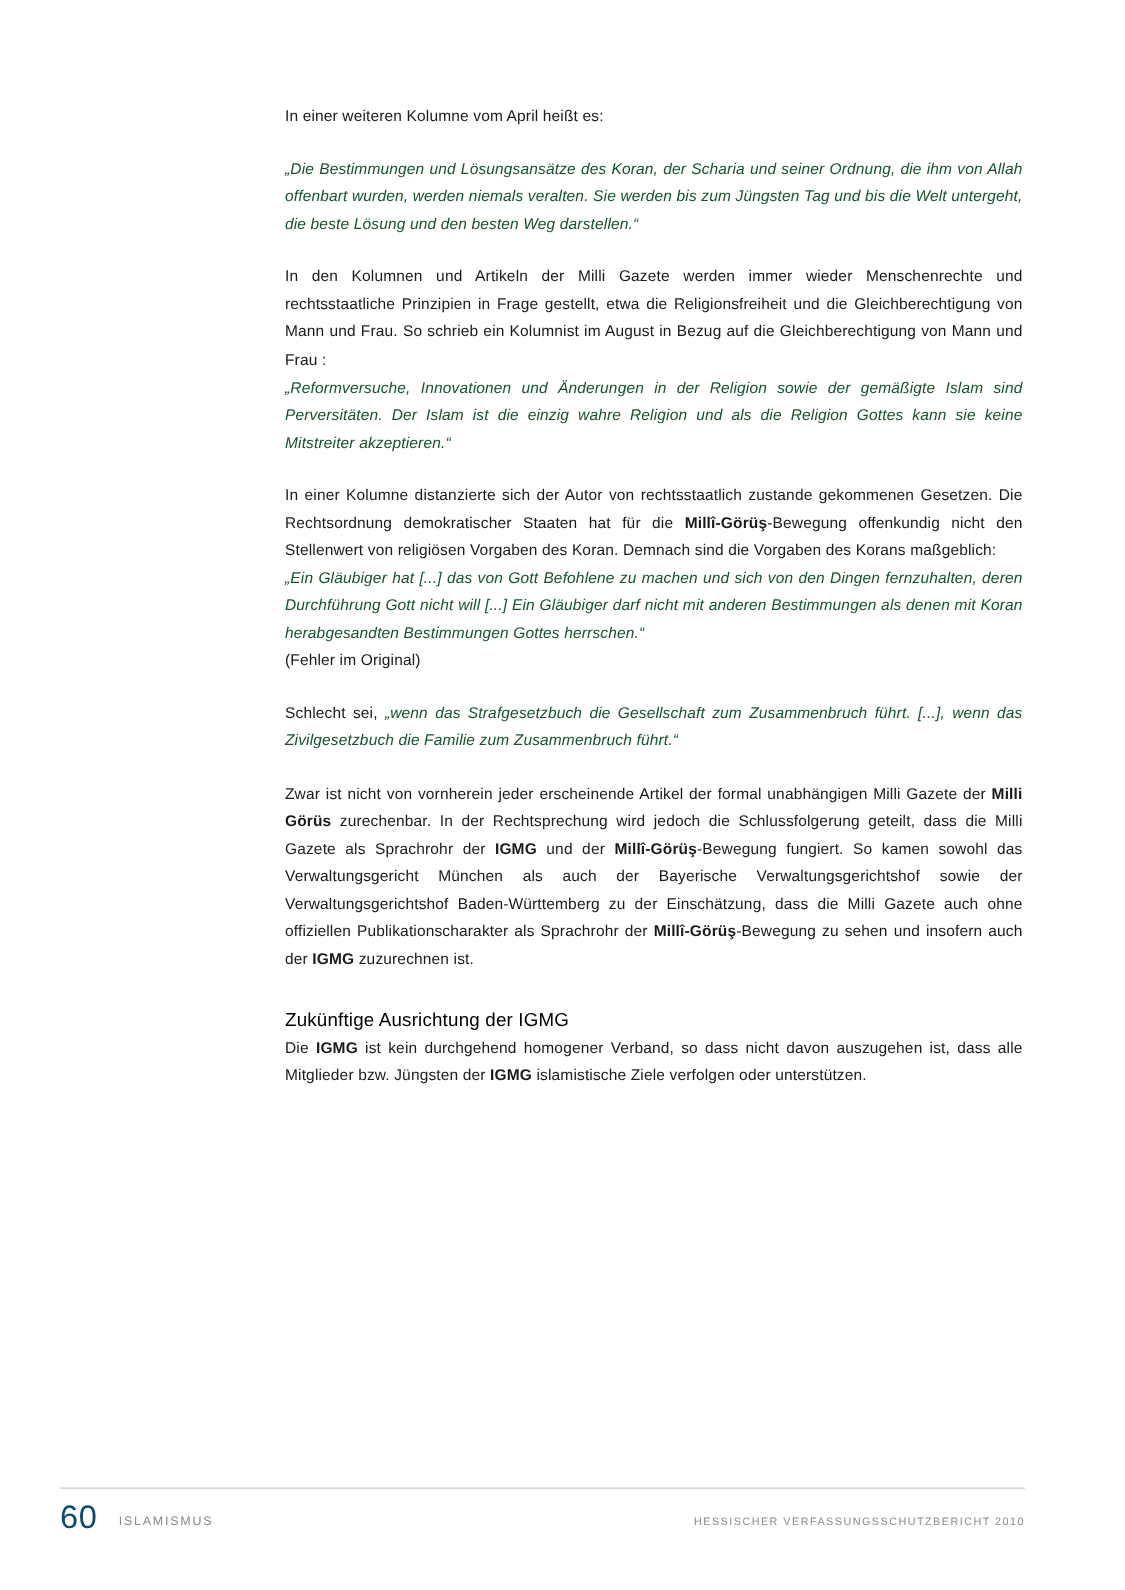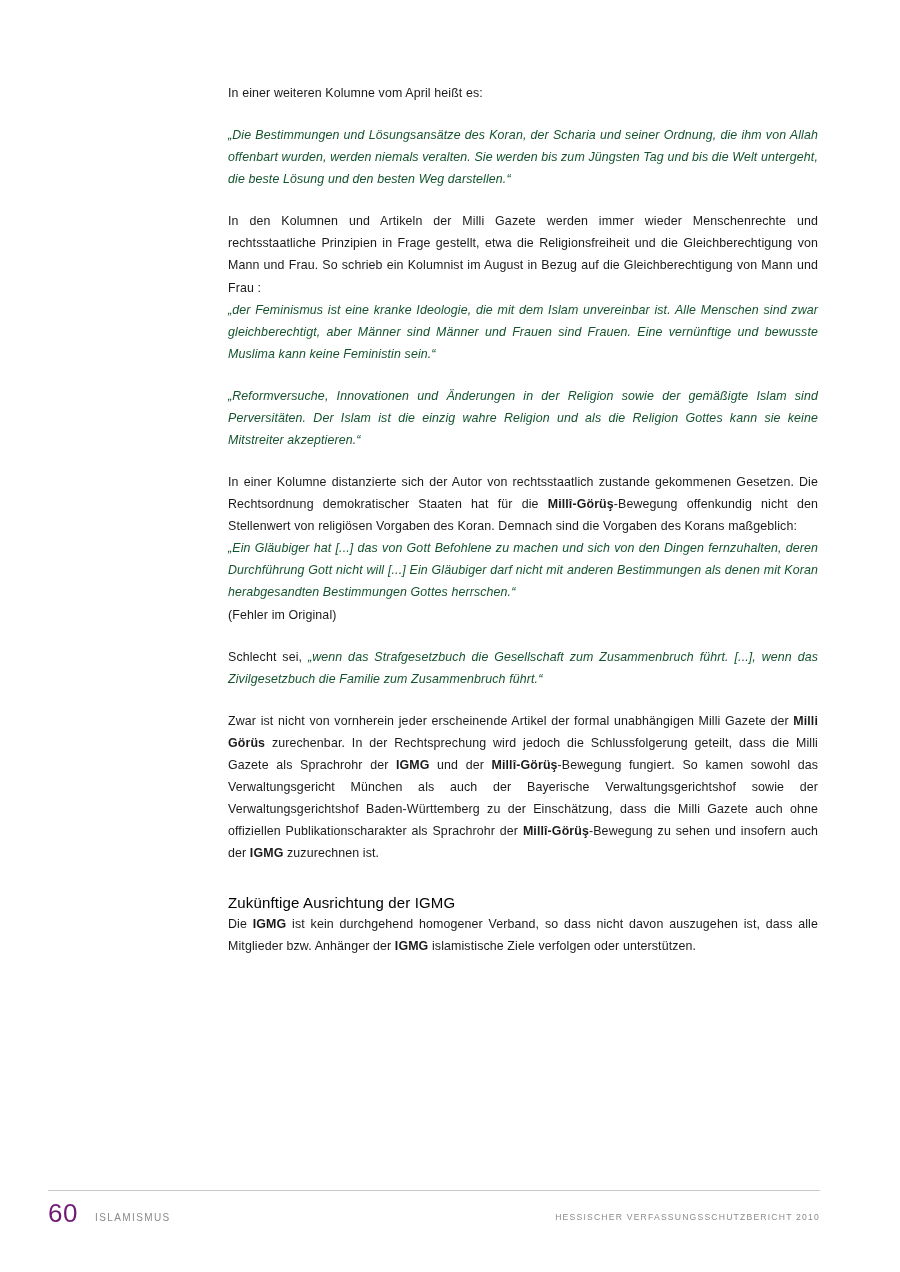--- a/index.html
+++ b/index.html
@@ -60,21 +60,21 @@
     top:0;
     width:772px;
     height:1px;
     background:#c9c9c9;
   }
   .page-num {
     position:absolute;
     left:48px;
     top:8px;
     font-size:26px;
-    color:#701a75;
+    color:#0c4a6e;
     font-weight:normal;
     letter-spacing:0.02em;
   }
   .section-label {
     position:absolute;
     left:95px;
     top:22px;
     font-size:10px;
     color:#8a8a8a;
     letter-spacing:0.14em;
@@ -95,21 +95,20 @@
 <div class="page">
 
   <div class="content">
 
     <p class="plain blk">In einer weiteren Kolumne vom April heißt es:</p>
 
     <p class="quote blk">„Die Bestimmungen und Lösungsansätze des Koran, der Scharia und seiner Ordnung, die ihm von Allah offenbart wurden, werden niemals veralten. Sie werden bis zum Jüngsten Tag und bis die Welt untergeht, die beste Lösung und den besten Weg darstellen.“</p>
 
     <p class="plain tight">In den Kolumnen und Artikeln der Milli Gazete werden immer wieder Menschenrechte und rechtsstaatliche Prinzipien in Frage gestellt, etwa die Religionsfreiheit und die Gleichberechtigung von Mann und Frau. So schrieb ein Kolumnist im August in Bezug auf die Gleichberechtigung von Mann und Frau :</p>
 
-    <p class="quote blk">„der Feminismus ist eine kranke Ideologie, die mit dem Islam unvereinbar ist. Alle Menschen sind zwar gleichberechtigt, aber Männer sind Männer und Frauen sind Frauen. Eine vernünftige und bewusste Muslima kann keine Feministin sein.“</p>
 
 
     <p class="quote blk">„Reformversuche, Innovationen und Änderungen in der Religion sowie der gemäßigte Islam sind Perversitäten. Der Islam ist die einzig wahre Religion und als die Religion Gottes kann sie keine Mitstreiter akzeptieren.“</p>
 
     <p class="plain tight">
       <span>In einer Kolumne distanzierte sich der Autor von rechtsstaatlich zustande gekommenen Gesetzen. Die Rechtsordnung demokratischer Staaten hat für die </span><b>Millî-Görüş</b><span>-Bewegung offenkundig nicht den Stellenwert von religiösen Vorgaben des Koran. Demnach sind die Vorgaben des Korans maßgeblich:</span>
     </p>
 
     <p class="quote tight">„Ein Gläubiger hat [...] das von Gott Befohlene zu machen und sich von den Dingen fernzuhalten, deren Durchführung Gott nicht will [...] Ein Gläubiger darf nicht mit anderen Bestimmungen als denen mit Koran herabgesandten Bestimmungen Gottes herrschen.“</p>
 
@@ -119,21 +118,21 @@
       <span>Schlecht sei, </span><span class="quote">„wenn das Strafgesetzbuch die Gesellschaft zum Zusammenbruch führt. [...], wenn das Zivilgesetzbuch die Familie zum Zusammenbruch führt.“</span>
     </p>
 
     <p class="plain blk">
       <span>Zwar ist nicht von vornherein jeder erscheinende Artikel der formal unabhängigen Milli Gazete der </span><b>Milli Görüs</b><span> zurechenbar. In der Rechtsprechung wird jedoch die Schlussfolgerung geteilt, dass die Milli Gazete als Sprachrohr der </span><b>IGMG</b><span> und der </span><b>Millî-Görüş</b><span>-Bewegung fungiert. So kamen sowohl das Verwaltungsgericht München als auch der Bayerische Verwaltungsgerichtshof sowie der Verwaltungsgerichtshof Baden-Württemberg zu der Einschätzung, dass die Milli Gazete auch ohne offiziellen Publikationscharakter als Sprachrohr der </span><b>Millî-Görüş</b><span>-Bewegung zu sehen und insofern auch der </span><b>IGMG</b><span> zuzurechnen ist.</span>
     </p>
 
     <div class="heading-block">
       <h2>Zukünftige Ausrichtung der IGMG</h2>
       <p class="plain">
-        <span>Die </span><b>IGMG</b><span> ist kein durchgehend homogener Verband, so dass nicht davon auszugehen ist, dass alle Mitglieder bzw. Anhänger der </span><b>IGMG</b><span> islamistische Ziele verfolgen oder unterstützen.</span>
+        <span>Die </span><b>IGMG</b><span> ist kein durchgehend homogener Verband, so dass nicht davon auszugehen ist, dass alle Mitglieder bzw. Jüngsten der </span><b>IGMG</b><span> islamistische Ziele verfolgen oder unterstützen.</span>
       </p>
     </div>
 
   </div>
 
   <div class="footer">
     <div class="footer-rule"></div>
     <div class="page-num">60</div>
     <div class="section-label">ISLAMISMUS</div>
     <div class="report-label">HESSISCHER VERFASSUNGSSCHUTZBERICHT 2010</div>

